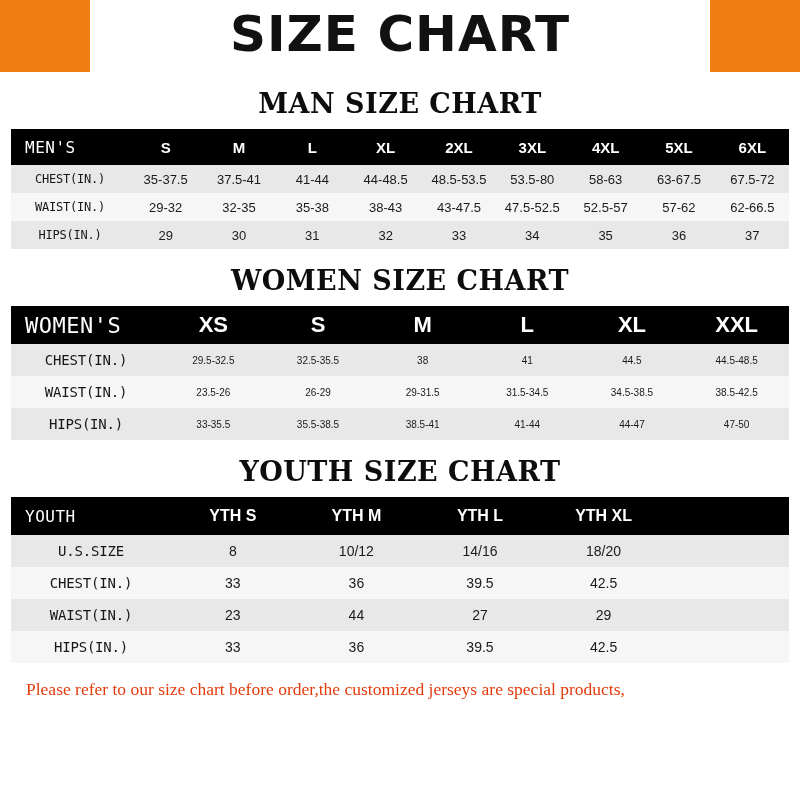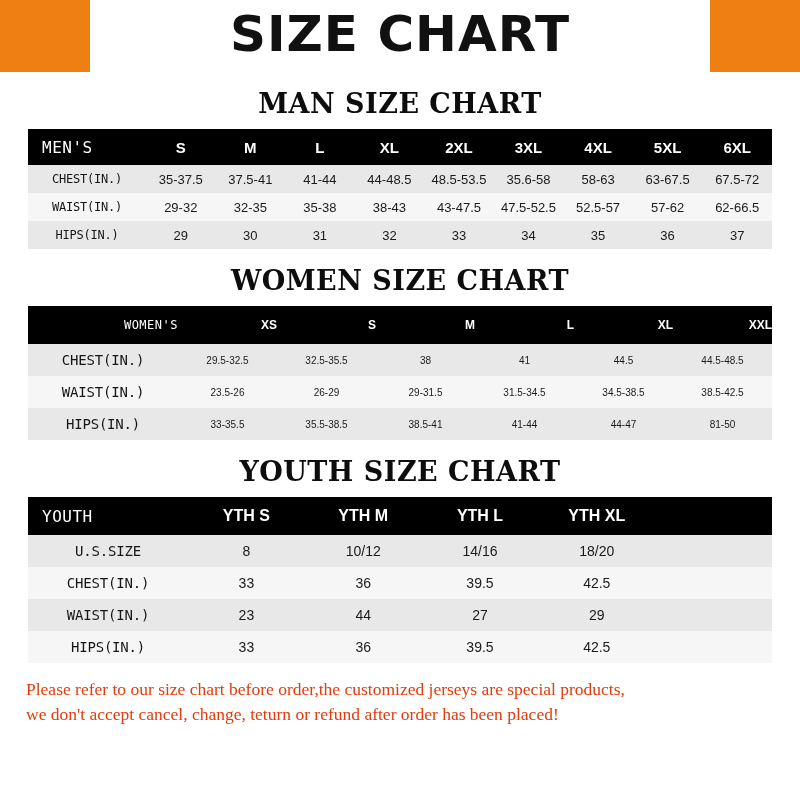--- a/index.html
+++ b/index.html
@@ -50,21 +50,21 @@
   
   .section-title {
     text-align: center;
     font-family: "DejaVu Serif", serif;
     font-weight: bold;
     font-size: 27px;
     color: #0d0d0d;
     letter-spacing: 0.5px;
   }
   .content {
-    padding: 0 28px;
+    padding: 0 11px;
   }
   
   table {
     border-collapse: collapse;
     width: 100%;
     table-layout: fixed;
   }
   table td, table th {
     text-align: center;
     padding: 0;
@@ -98,21 +98,21 @@
     font-weight: normal;
     color: #161616;
   }
   tbody td { font-size: 13px; }
 
   
   .men-table col.c0 { width: 118px; }
   .women-table col.c0 { width: 150px; }
   .youth-table col.c0 { width: 160px; }
 
-  .women-table thead th { font-size: 12px; height: 38px; text-align: right; }
+  .women-table thead th { font-size: 22px; height: 38px; }
   .women-table tbody td { height: 32px; font-size: 10px; }
   .women-table tbody td.rowlabel { font-size: 14px; }
 
   .youth-table thead th { font-size: 16px; height: 38px; }
   .youth-table tbody td { height: 32px; font-size: 14px; }
   .youth-table tbody td.rowlabel { font-size: 14px; }
 
   .gap-a { height: 16px; }
   .gap-b { height: 10px; }
 
@@ -172,21 +172,21 @@
         </tr>
       </thead>
       <tbody>
         <tr class="odd">
           <td class="rowlabel">CHEST(IN.)</td>
           <td>35-37.5</td>
           <td>37.5-41</td>
           <td>41-44</td>
           <td>44-48.5</td>
           <td>48.5-53.5</td>
-          <td>35.6-58</td>
+          <td>53.5-80</td>
           <td>58-63</td>
           <td>63-67.5</td>
           <td>67.5-72</td>
         </tr>
         <tr class="even">
           <td class="rowlabel">WAIST(IN.)</td>
           <td>29-32</td>
           <td>32-35</td>
           <td>35-38</td>
           <td>38-43</td>
@@ -255,21 +255,21 @@
           <td>34.5-38.5</td>
           <td>38.5-42.5</td>
         </tr>
         <tr class="odd">
           <td class="rowlabel">HIPS(IN.)</td>
           <td>33-35.5</td>
           <td>35.5-38.5</td>
           <td>38.5-41</td>
           <td>41-44</td>
           <td>44-47</td>
-          <td>81-50</td>
+          <td>47-50</td>
         </tr>
       </tbody>
     </table>
 
     <div class="gap-a"></div>
     <div class="section-title">YOUTH SIZE CHART</div>
     <div class="gap-b"></div>
 
     <table class="youth-table">
       <colgroup>
@@ -323,16 +323,15 @@
           <td>42.5</td>
           <td></td>
         </tr>
       </tbody>
     </table>
 
   </div>
 
   <div class="footer-note">
     <span class="footer-line">Please refer to our size chart before order,the customized jerseys are special products,</span>
-    <span class="footer-line">we don't accept cancel, change, teturn or refund after order has been placed!</span>
   </div>
 
 </div>
 
 </body></html>

